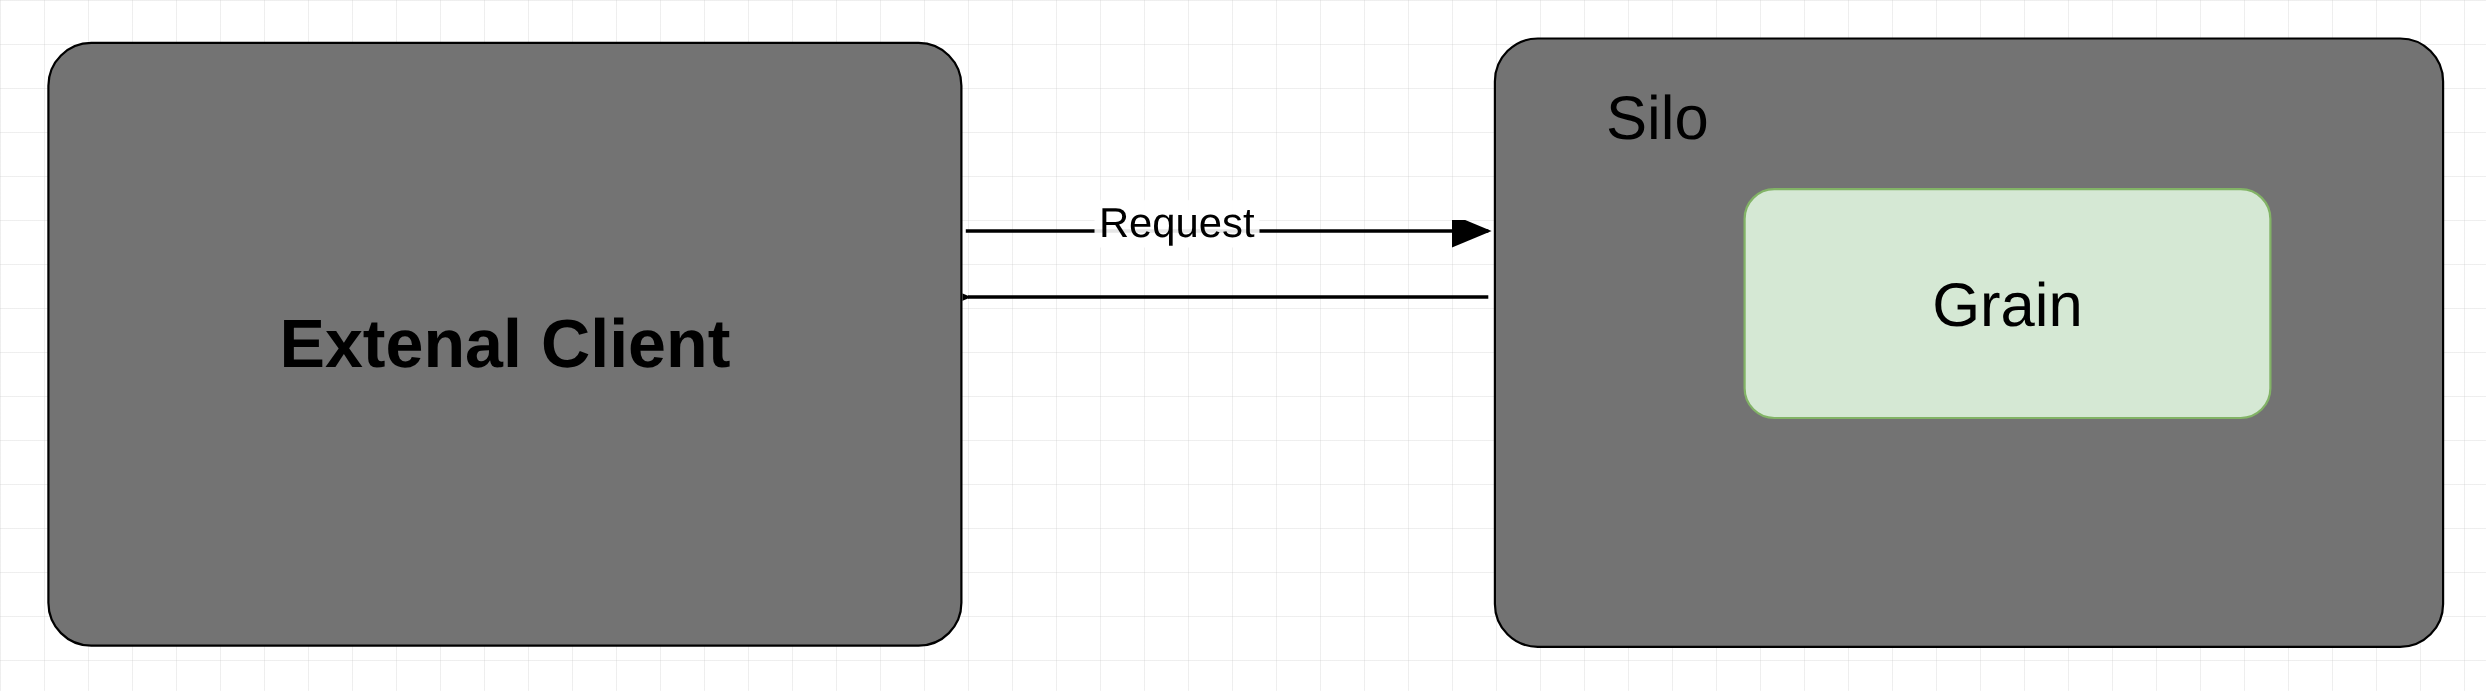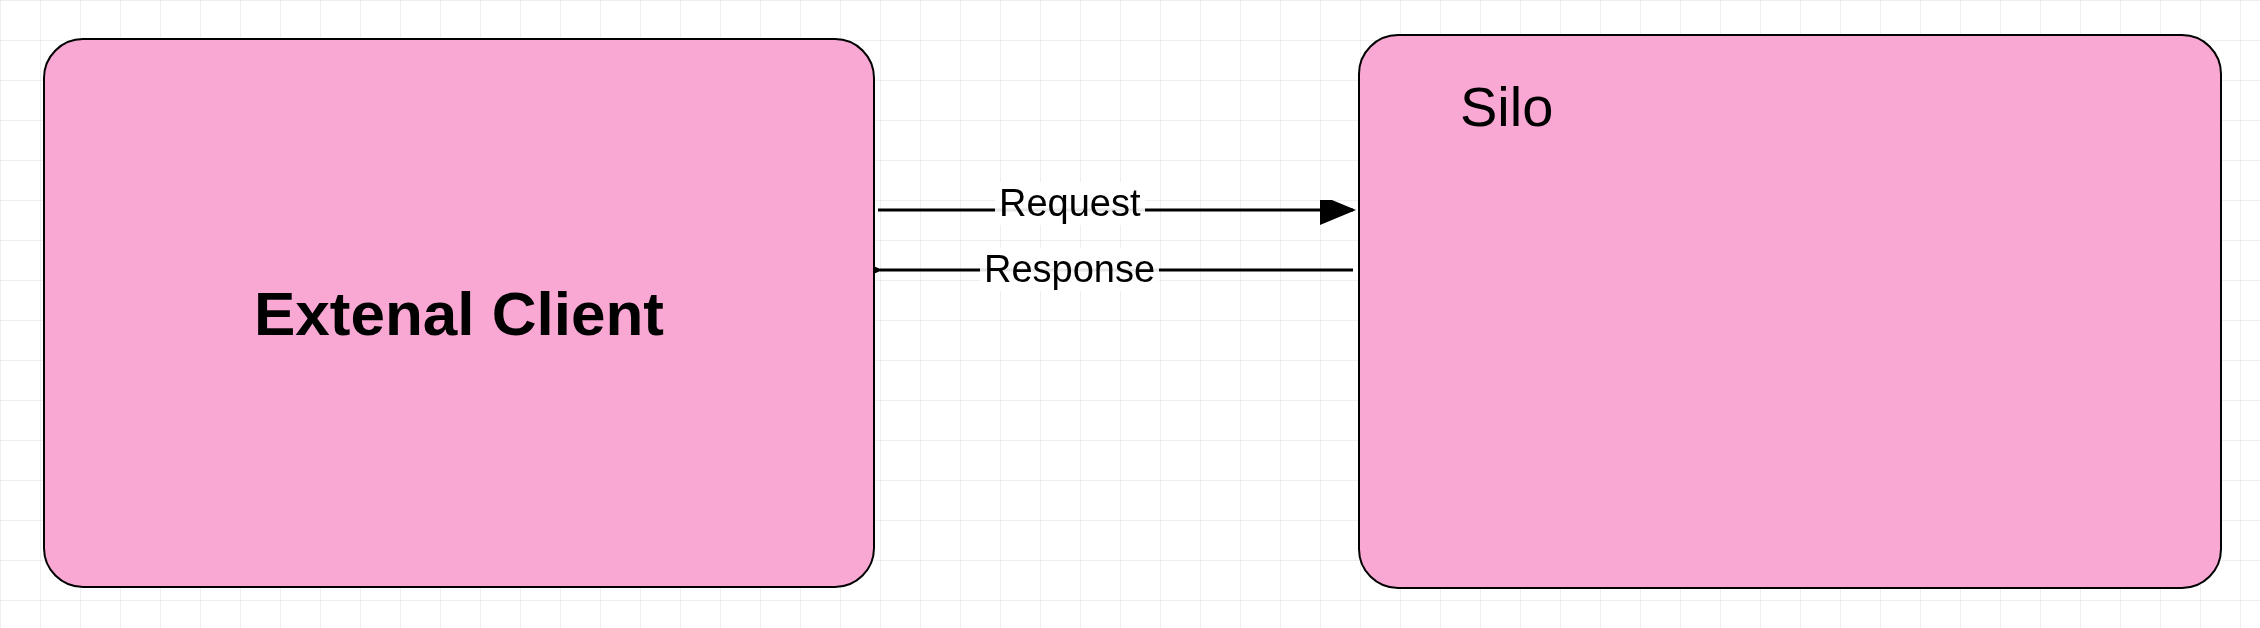--- a/index.html
+++ b/index.html
@@ -16,21 +16,21 @@
         linear-gradient(to bottom, rgba(200, 200, 200, 0.3) 1px, transparent 1px);
       background-size: 40px 40px;
       width: 2260px;
       height: 628px;
       position: relative;
       overflow: hidden;
     }
     
     .box {
       position: absolute;
-      background-color: #f9a8d4;
+      background-color: #737373;
       border: 2px solid #000000;
       border-radius: 40px;
       display: flex;
       align-items: center;
       justify-content: center;
     }
     
     .client-box {
       left: 43px;
       top: 38px;
@@ -117,30 +117,32 @@
   </style>
 </head>
 <body>
 
 <div class="box client-box">
   <span class="box-label">Extenal Client</span>
 </div>
 
 <div class="box silo-box">
   <span class="silo-title">Silo</span>
+  <div class="grain-box">
+    <span class="grain-label">Grain</span>
+  </div>
 </div>
 
 <div class="arrows-container">
   <svg class="arrow-svg" viewBox="0 0 483 130" preserveAspectRatio="none">
     <defs>
       <marker id="arrowhead-right" markerWidth="12" markerHeight="10" refX="11" refY="5" orient="auto">
         <polygon points="0 0, 12 5, 0 10" fill="#000000"></polygon>
       </marker>
       <marker id="arrowhead-left" markerWidth="12" markerHeight="10" refX="1" refY="5" orient="auto">
         <polygon points="12 0, 0 5, 12 10" fill="#000000"></polygon>
       </marker>
     </defs>
     <line x1="3" y1="10" x2="478" y2="10" stroke="#000000" stroke-width="3" marker-end="url(#arrowhead-right)"></line>
     <line x1="478" y1="70" x2="5" y2="70" stroke="#000000" stroke-width="3" marker-end="url(#arrowhead-left)"></line>
   </svg>
   <span class="arrow-label request-label">Request</span>
-  <span class="arrow-label response-label">Response</span>
 </div>
 
 </body></html>

